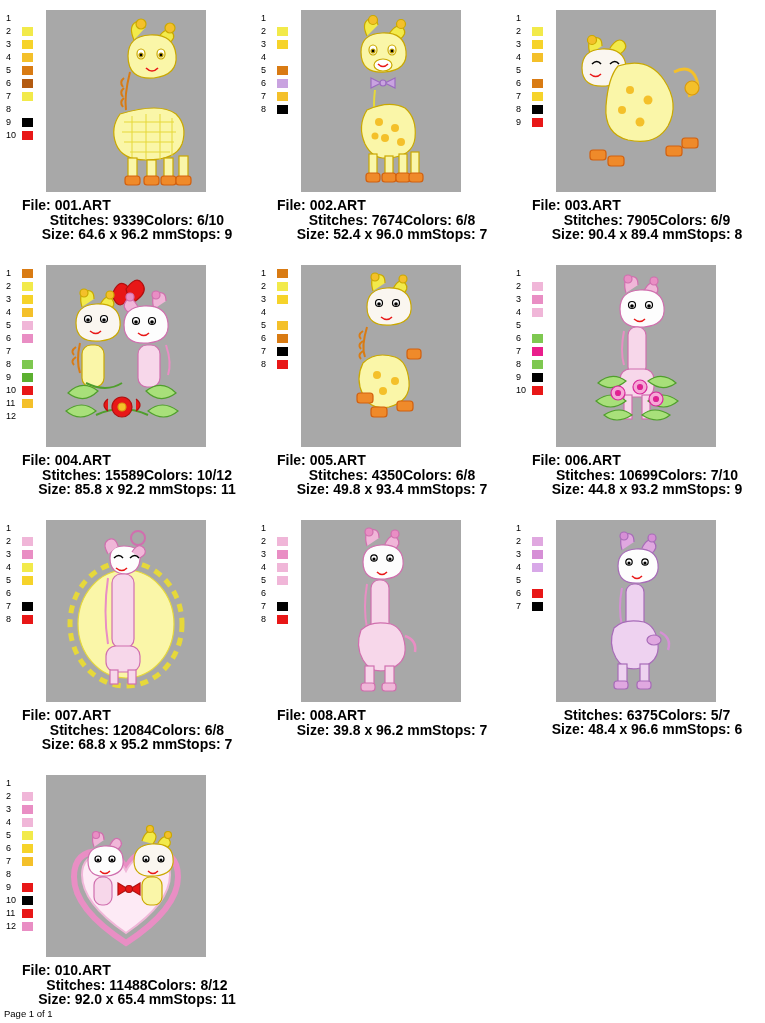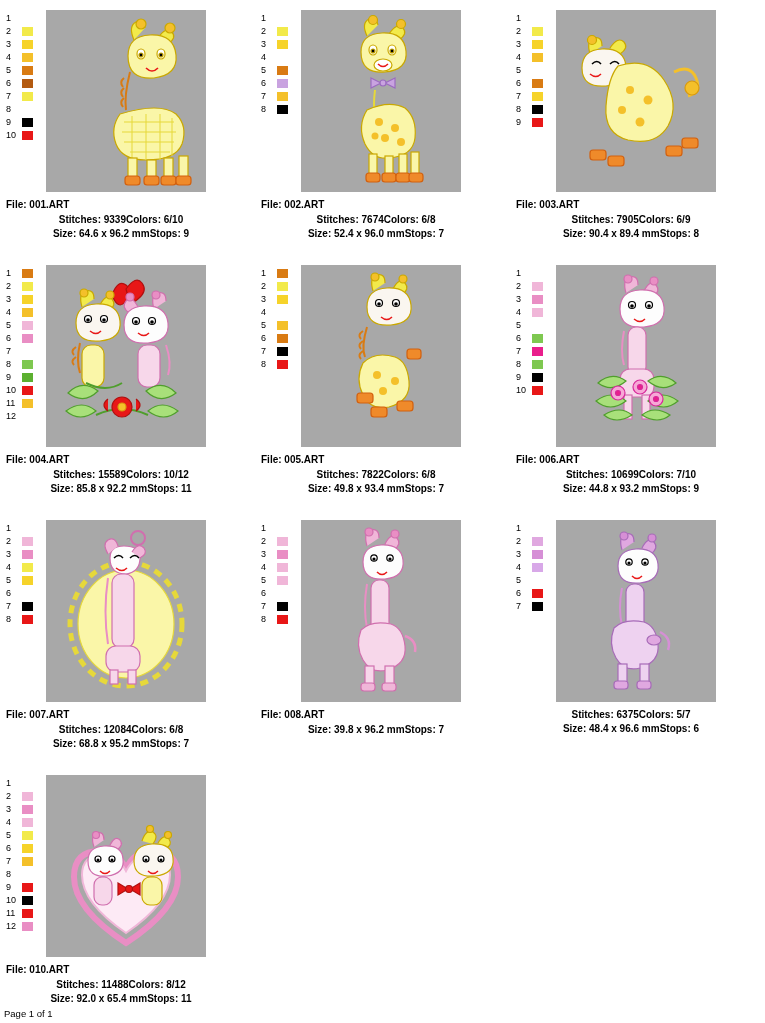--- a/index.html
+++ b/index.html
@@ -69,22 +69,23 @@
     height: 182px;
     background: #a8a8a8;
     position: relative;
     overflow: hidden;
   }
   .preview svg { display: block; }
 
   .meta {
     margin-top: 6px;
     width: 230px;
-    font-size: 10px;
+    font-size: 14px;
     line-height: 14px;
+    margin-left: 16px;
   }
   .meta .line1 {
     font-weight: bold;
     margin-bottom: 1px;
   }
   .meta .line {
     display: flex;
     justify-content: center;
     font-weight: bold;
   }
@@ -548,21 +549,21 @@
                 <rect x="96" y="136" width="16" height="10" rx="3"></rect>
                 <rect x="106" y="84" width="14" height="10" rx="3"></rect>
               </g>
             </g>
           </svg>
         </div>
       </div>
       <div class="meta">
         <div class="line1">File: 005.ART</div>
         <div class="line">
-            <span>Stitches: 7822</span>
+            <span>Stitches: 4350</span>
             <span>Colors: 6/8</span>
           </div>
         <div class="line">
             <span>Size: 49.8 x 93.4 mm</span>
             <span>Stops: 7</span>
           </div>
       </div>
     </div>
 
     <div class="cell">

